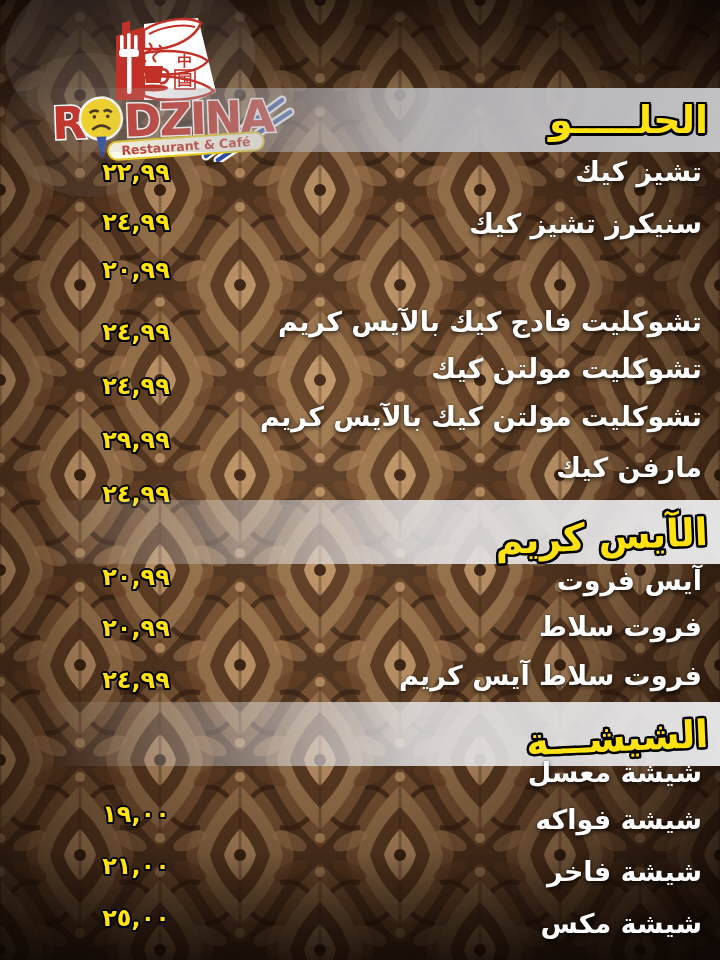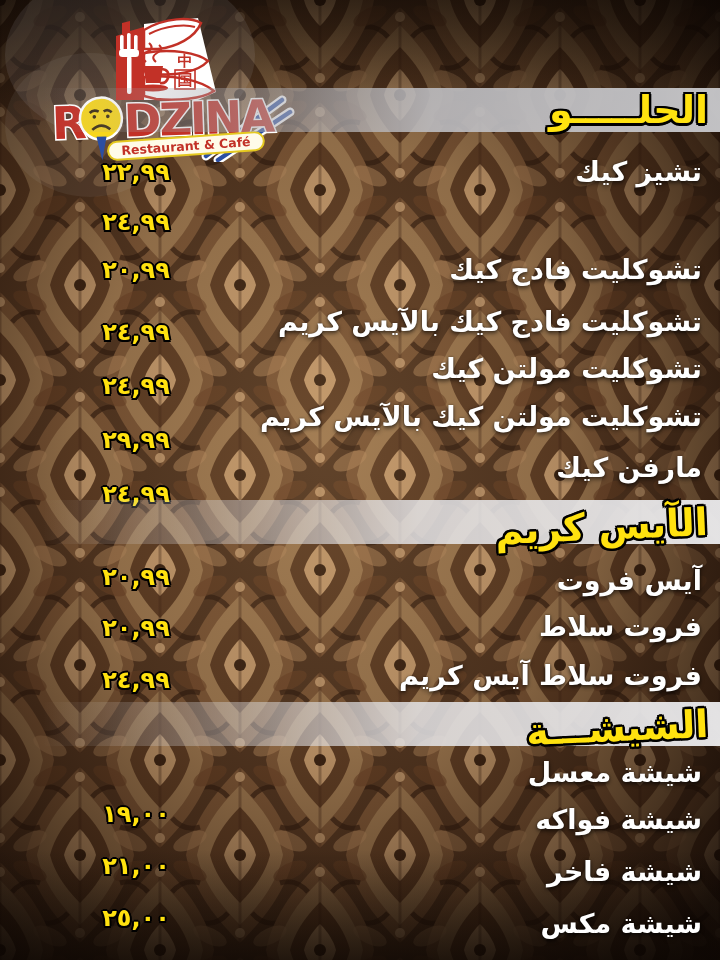--- a/index.html
+++ b/index.html
@@ -3,21 +3,21 @@
 <meta charset="utf-8">
 <style>
   html,body{margin:0;padding:0;background:#111;}
   .canvas{
     position:relative;width:720px;height:960px;overflow:hidden;
     font-family:"DejaVu Sans",sans-serif;
     background:#4a3120;
   }
   .bg{position:absolute;left:0;top:0;}
   
-  .band{position:absolute;left:0;right:0;height:44px;}
+  .band{position:absolute;left:0;right:0;height:64px;}
   .band-grey{background:linear-gradient(270deg, rgba(198,198,201,.97) 0%, rgba(188,188,192,.9) 40%, rgba(163,163,168,.45) 68%, rgba(140,140,145,0) 94%);}
   .band-white{background:linear-gradient(270deg, rgba(236,236,238,.95) 0%, rgba(228,228,231,.85) 42%, rgba(208,208,212,.4) 70%, rgba(198,198,202,0) 94%);}
   .band .title{
     position:absolute;right:12px;top:50%;transform:translateY(-50%);
     direction:rtl;color:#ffe20f;font-size:38px;font-weight:bold;letter-spacing:1px;
     text-shadow:2.5px 0 #000,-2.5px 0 #000,0 2.5px #000,0 -2.5px #000,
                 2px 2px #000,-2px 2px #000,2px -2px #000,-2px -2px #000;
     white-space:nowrap;
   }
   .band .title.tilt{transform:translateY(-50%) rotate(-2.5deg);transform-origin:right center;}
@@ -152,22 +152,22 @@
         <text x="138" y="146.5" text-anchor="middle" font-family="DejaVu Sans, sans-serif" font-weight="bold" font-size="12.5" fill="#c23127">Restaurant &amp; Café</text>
       </g>
     </svg>
   </div>
 
   <div class="band band-grey" style="top:88px;">
     <span class="title">الحلـــــو</span>
   </div>
   <span class="iname" style="top:156px;">تشيز كيك</span>
   <span class="iprice" style="top:158px;">٢٢,٩٩</span>
+  <span class="iname" style="top:208px;">سنيكرز تشيز كيك</span>
   <span class="iprice" style="top:208px;">٢٤,٩٩</span>
-  <span class="iname" style="top:254px;">تشوكليت فادج كيك</span>
   <span class="iprice" style="top:256px;">٢٠,٩٩</span>
   <span class="iname" style="top:306px;">تشوكليت فادج كيك بالآيس كريم</span>
   <span class="iprice" style="top:318px;">٢٤,٩٩</span>
   <span class="iname" style="top:353px;">تشوكليت مولتن كيك</span>
   <span class="iprice" style="top:372px;">٢٤,٩٩</span>
   <span class="iname" style="top:401px;">تشوكليت مولتن كيك  بالآيس كريم</span>
   <span class="iprice" style="top:426px;">٢٩,٩٩</span>
   <span class="iname" style="top:452px;">مارفن كيك</span>
   <span class="iprice" style="top:480px;">٢٤,٩٩</span>
 

